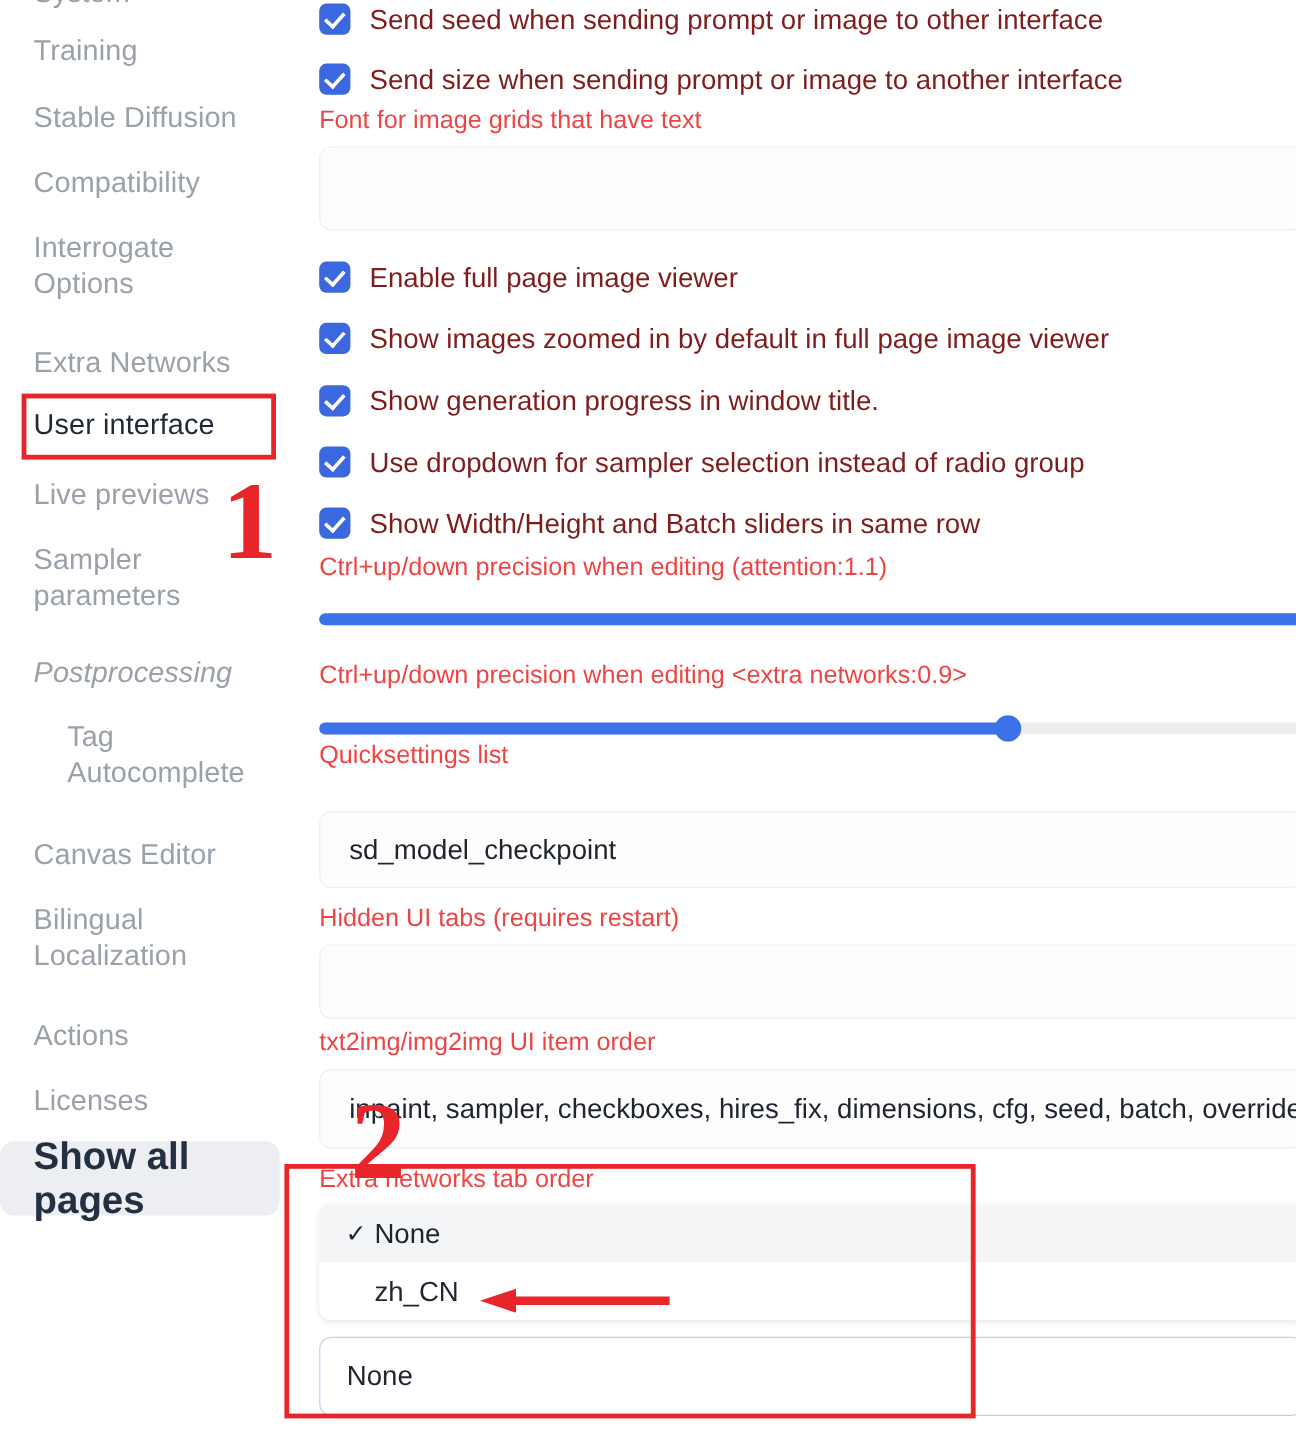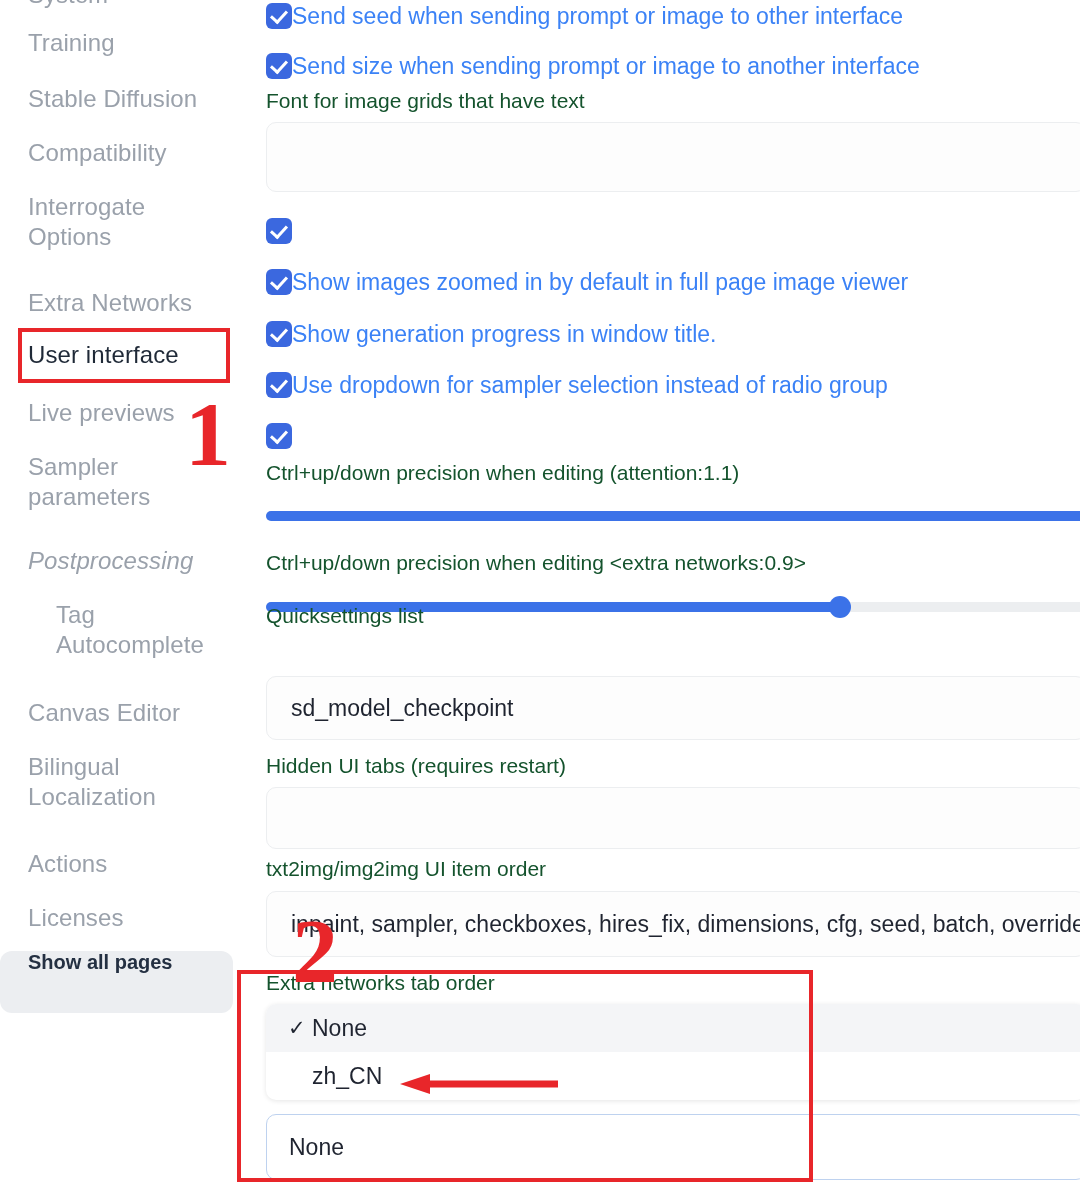--- a/index.html
+++ b/index.html
@@ -41,23 +41,24 @@
 
   #show-all-pages {
     position: absolute;
     left: 0px;
     top: 951px;
     width: 233px;
     height: 62px;
     background: #eceef1;
     border-radius: 12px;
     display: flex;
+    align-items: center;
     padding-left: 28px;
     box-sizing: border-box;
-    font-size: 20px;
+    font-size: 32px;
     font-weight: bold;
     color: #243042;
   }
 
   
   #main {
     position: absolute;
     left: 250px;
     top: 0;
     width: 830px;
@@ -84,30 +85,31 @@
     position: absolute;
     left: 8px;
     top: 4px;
     width: 7px;
     height: 13px;
     border: solid #ffffff;
     border-width: 0 3px 3px 0;
     transform: rotate(42deg);
   }
   .chk-label {
+    margin-left: 16px;
     font-size: 23px;
-    color: #3b82f6;
+    color: #7f1d1d;
     white-space: nowrap;
   }
 
   .field-label {
     position: absolute;
     left: 16px;
     font-size: 21px;
-    color: #14532d;
+    color: #ef4444;
     white-space: nowrap;
   }
 
   .textbox {
     position: absolute;
     left: 16px;
     background: #fdfdfd;
     border: 1px solid #eceef0;
     border-radius: 10px;
     box-sizing: border-box;
@@ -293,54 +295,56 @@
     </div>
 
   <div class="field-label" style="top:89px">Font for image grids that have text</div>
   <div class="textbox" id="font-grid-box" style="top:122px; width:820px; height:70px;">
     <span class="tb-val"></span>
   </div>
 
   <div id="checkboxes-middle">
       <div class="chk-row" style="top: 217px;">
         <span class="chk-box"></span>
+        <span class="chk-label">Enable full page image viewer</span>
       </div>
       <div class="chk-row" style="top: 268px;">
         <span class="chk-box"></span>
         <span class="chk-label">Show images zoomed in by default in full page image viewer</span>
       </div>
       <div class="chk-row" style="top: 320px;">
         <span class="chk-box"></span>
         <span class="chk-label">Show generation progress in window title.</span>
       </div>
       <div class="chk-row" style="top: 371px;">
         <span class="chk-box"></span>
         <span class="chk-label">Use dropdown for sampler selection instead of radio group</span>
       </div>
       <div class="chk-row" style="top: 422px;">
         <span class="chk-box"></span>
+        <span class="chk-label">Show Width/Height and Batch sliders in same row</span>
       </div>
     </div>
 
   <div id="sliders">
       <div class="field-label" style="top: 461px;">Ctrl+up/down precision when editing (attention:1.1)</div>
       <div class="slider" style="top: 508px; width: 820px;">
         <div class="track"></div>
         <div class="fill" style="width: 100%;"></div>
       </div>
       <div class="field-label" style="top: 551px;">Ctrl+up/down precision when editing &lt;extra networks:0.9&gt;</div>
       <div class="slider" style="top: 599px; width: 820px;">
         <div class="track"></div>
         <div class="fill" style="width: 70%;"></div>
         <div class="thumb" style="left: 70%;"></div>
       </div>
     </div>
 
   <div id="text-fields">
-      <div class="field-label" style="top: 604px; text-align: center;">Quicksettings list</div>
+      <div class="field-label" style="top: 618px; text-align: center;">Quicksettings list</div>
       <div class="textbox" style="top: 676px; width: 820px; height: 64px;">
         <span class="tb-val">sd_model_checkpoint</span>
       </div>
       <div class="field-label" style="top: 754px;">Hidden UI tabs (requires restart)</div>
       <div class="textbox" style="top: 787px; width: 820px; height: 62px;">
         <span class="tb-val"></span>
       </div>
       <div class="field-label" style="top: 857px;">txt2img/img2img UI item order</div>
       <div class="textbox" style="top: 891px; width: 820px; height: 66px;">
         <span class="tb-val">inpaint, sampler, checkboxes, hires_fix, dimensions, cfg, seed, batch, override_</span>

